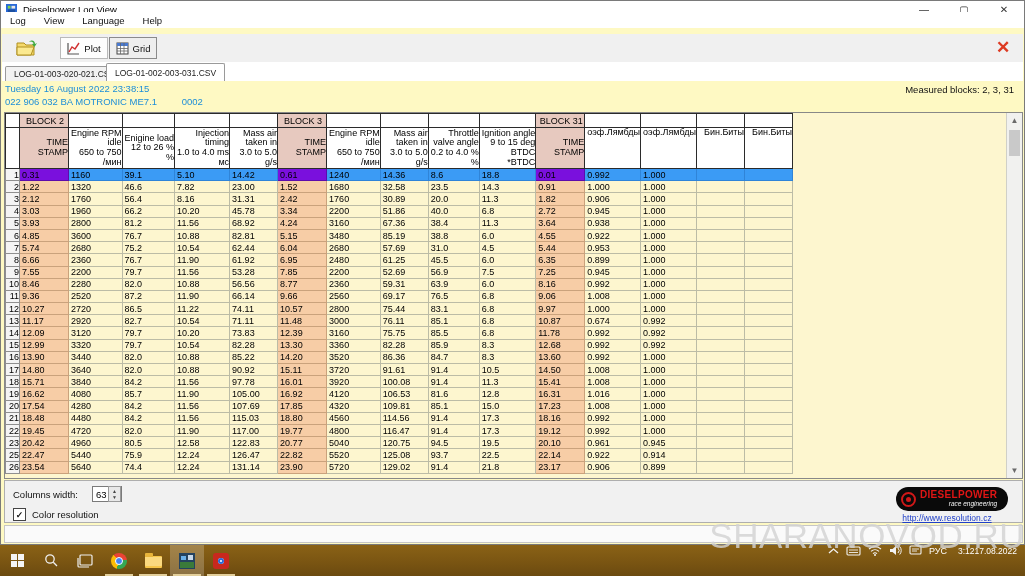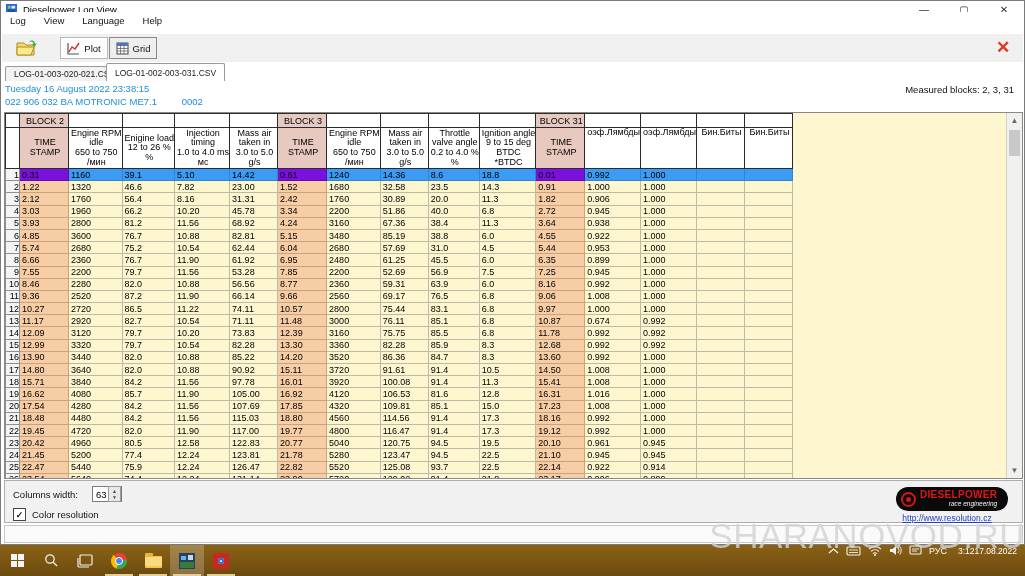--- a/index.html
+++ b/index.html
@@ -1,19 +1,19 @@
 <!DOCTYPE html>
 <html><head>
 <meta charset="utf-8">
 <style>
   html,body{margin:0;padding:0;background:#fff;}
   #screen{position:relative;width:1025px;height:576px;overflow:hidden;
           font-family:"Liberation Sans",sans-serif;background:#e8e8e8;}
   
-  #win{position:absolute;left:0;top:0;width:1025px;height:545px;background:#ffffff;
+  #win{position:absolute;left:0;top:0;width:1025px;height:545px;background:#fef9c3;
        border:1px solid #7a7a7a;box-sizing:border-box;}
   #titlebar{position:absolute;left:0;top:0;right:0;height:17px;background:#fff;
             display:flex;align-items:center;}
   #appicon{width:11px;height:11px;margin:0 6px 0 5px;}
   #title{font-size:9.5px;color:#000;}
   .wctrls{position:absolute;right:0;top:0;height:17px;display:flex;}
   .wbtn{width:40px;height:17px;display:flex;align-items:center;justify-content:center;
         font-size:10px;color:#333;}
   
   #menubar{position:absolute;left:0;top:11px;right:0;height:16px;background:#fff;
@@ -42,21 +42,21 @@
   #infoblock{position:absolute;left:4px;top:81px;font-size:9.5px;color:#1d8ed8;line-height:13px;}
   #ecu-line span{color:#1d8ed8;}
   #measured{position:absolute;right:10px;top:83px;font-size:9.5px;color:#111;}
   
   #gridregion{position:absolute;left:3px;top:111px;width:1019px;height:367px;
               border:1px solid #888;box-sizing:border-box;background:#fdf6cf;overflow:hidden;}
   #log-table{border-collapse:collapse;table-layout:fixed;}
   #log-table td{overflow:hidden;white-space:nowrap;font-size:9px;
                 font-family:"Liberation Sans",sans-serif;padding:0 0 0 2px;color:#000;}
   tr.grp td{height:13px;text-align:center;font-size:9px;padding:0;}
-  tr.hdr td{height:40px;text-align:center;font-size:8.5px;line-height:9.6px;padding:0;}
+  tr.hdr td{height:40px;text-align:right;font-size:8.5px;line-height:9.6px;padding:0;}
   tr.hdr td.vtop{vertical-align:top;}
   tr.hdr td.hleft{text-align:left;padding-left:1px;}
   .h-ts{background:#e7c9bf;border:1px solid #2b2b2b;}
   .h-plain{background:#fff;border:1px solid #2b2b2b;}
   .c-numh{background:#fff;border:1px solid #2b2b2b;}
   tr.drow{height:12.2px;}
   td.c-num{background:#f4f4f4;border:1px solid #8f8f8f;text-align:right;padding:0 2px 0 0;}
   td.c-ts{background:#f7cda6;border:1px solid #caa27c;}
   td.c-data{background:#fdf6cf;border:1px solid #bcbca6;}
   tr.sel td.c-ts{background:#7a10dd;color:#fff;border-color:#5d0bab;}
@@ -657,38 +657,20 @@
               <td class="c-data">80.5</td>
               <td class="c-data">12.58</td>
               <td class="c-data">122.83</td>
               <td class="c-ts">20.77</td>
               <td class="c-data">5040</td>
               <td class="c-data">120.75</td>
               <td class="c-data">94.5</td>
               <td class="c-data">19.5</td>
               <td class="c-ts">20.10</td>
               <td class="c-data">0.961</td>
-              <td class="c-data">0.945</td>
-              <td class="c-data"></td>
-              <td class="c-data"></td>
-            </tr>
-            <tr class="drow">
-              <td class="c-num">24</td>
-              <td class="c-ts">21.45</td>
-              <td class="c-data">5200</td>
-              <td class="c-data">77.4</td>
-              <td class="c-data">12.24</td>
-              <td class="c-data">123.81</td>
-              <td class="c-ts">21.78</td>
-              <td class="c-data">5280</td>
-              <td class="c-data">123.47</td>
-              <td class="c-data">94.5</td>
-              <td class="c-data">22.5</td>
-              <td class="c-ts">21.10</td>
-              <td class="c-data">0.945</td>
               <td class="c-data">0.945</td>
               <td class="c-data"></td>
               <td class="c-data"></td>
             </tr>
             <tr class="drow">
               <td class="c-num">25</td>
               <td class="c-ts">22.47</td>
               <td class="c-data">5440</td>
               <td class="c-data">75.9</td>
               <td class="c-data">12.24</td>

